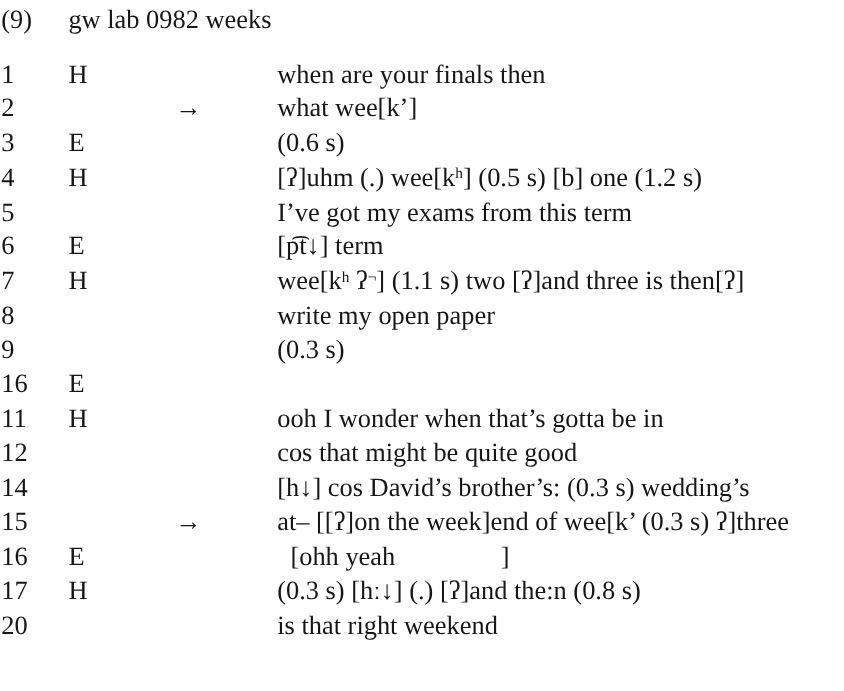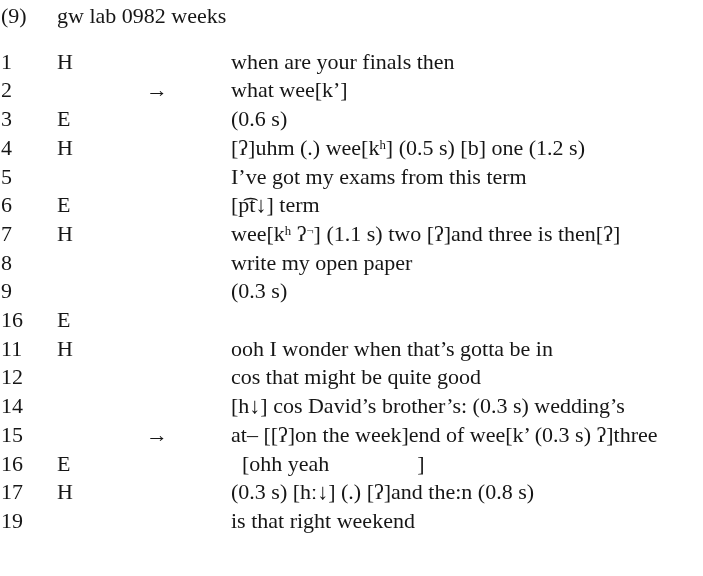--- a/index.html
+++ b/index.html
@@ -159,20 +159,20 @@
     </div>
 
     <div class="t-row">
       <span class="cell num-cell">17</span>
       <span class="cell speaker-cell">H</span>
       <span class="cell arrow-cell"></span>
       <span class="cell text-cell">(0.3 s) [hː↓] (.) [ʔ]and the:n (0.8 s)</span>
     </div>
 
     <div class="t-row">
-      <span class="cell num-cell">19</span>
+      <span class="cell num-cell">20</span>
       <span class="cell speaker-cell"></span>
       <span class="cell arrow-cell"></span>
       <span class="cell text-cell">is that right weekend</span>
     </div>
   </div>
 
 </div>
 
 </body></html>

